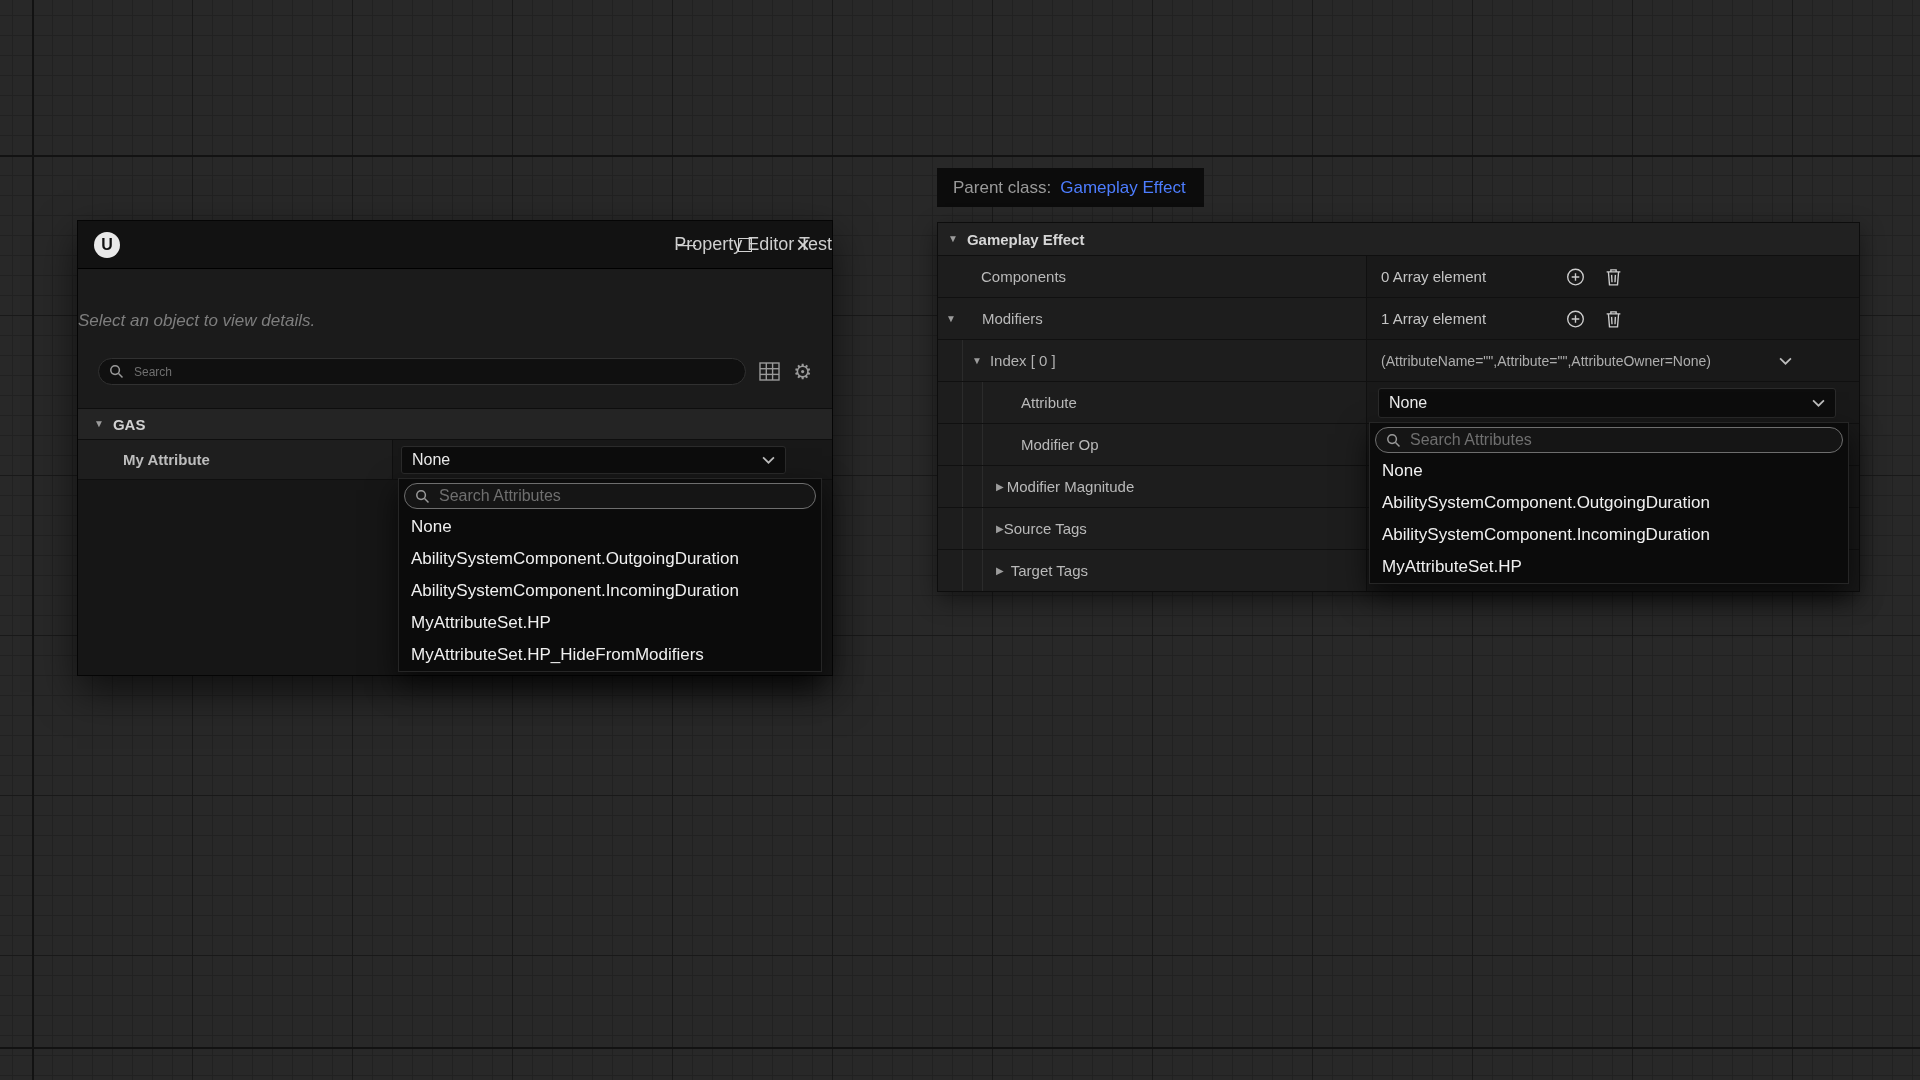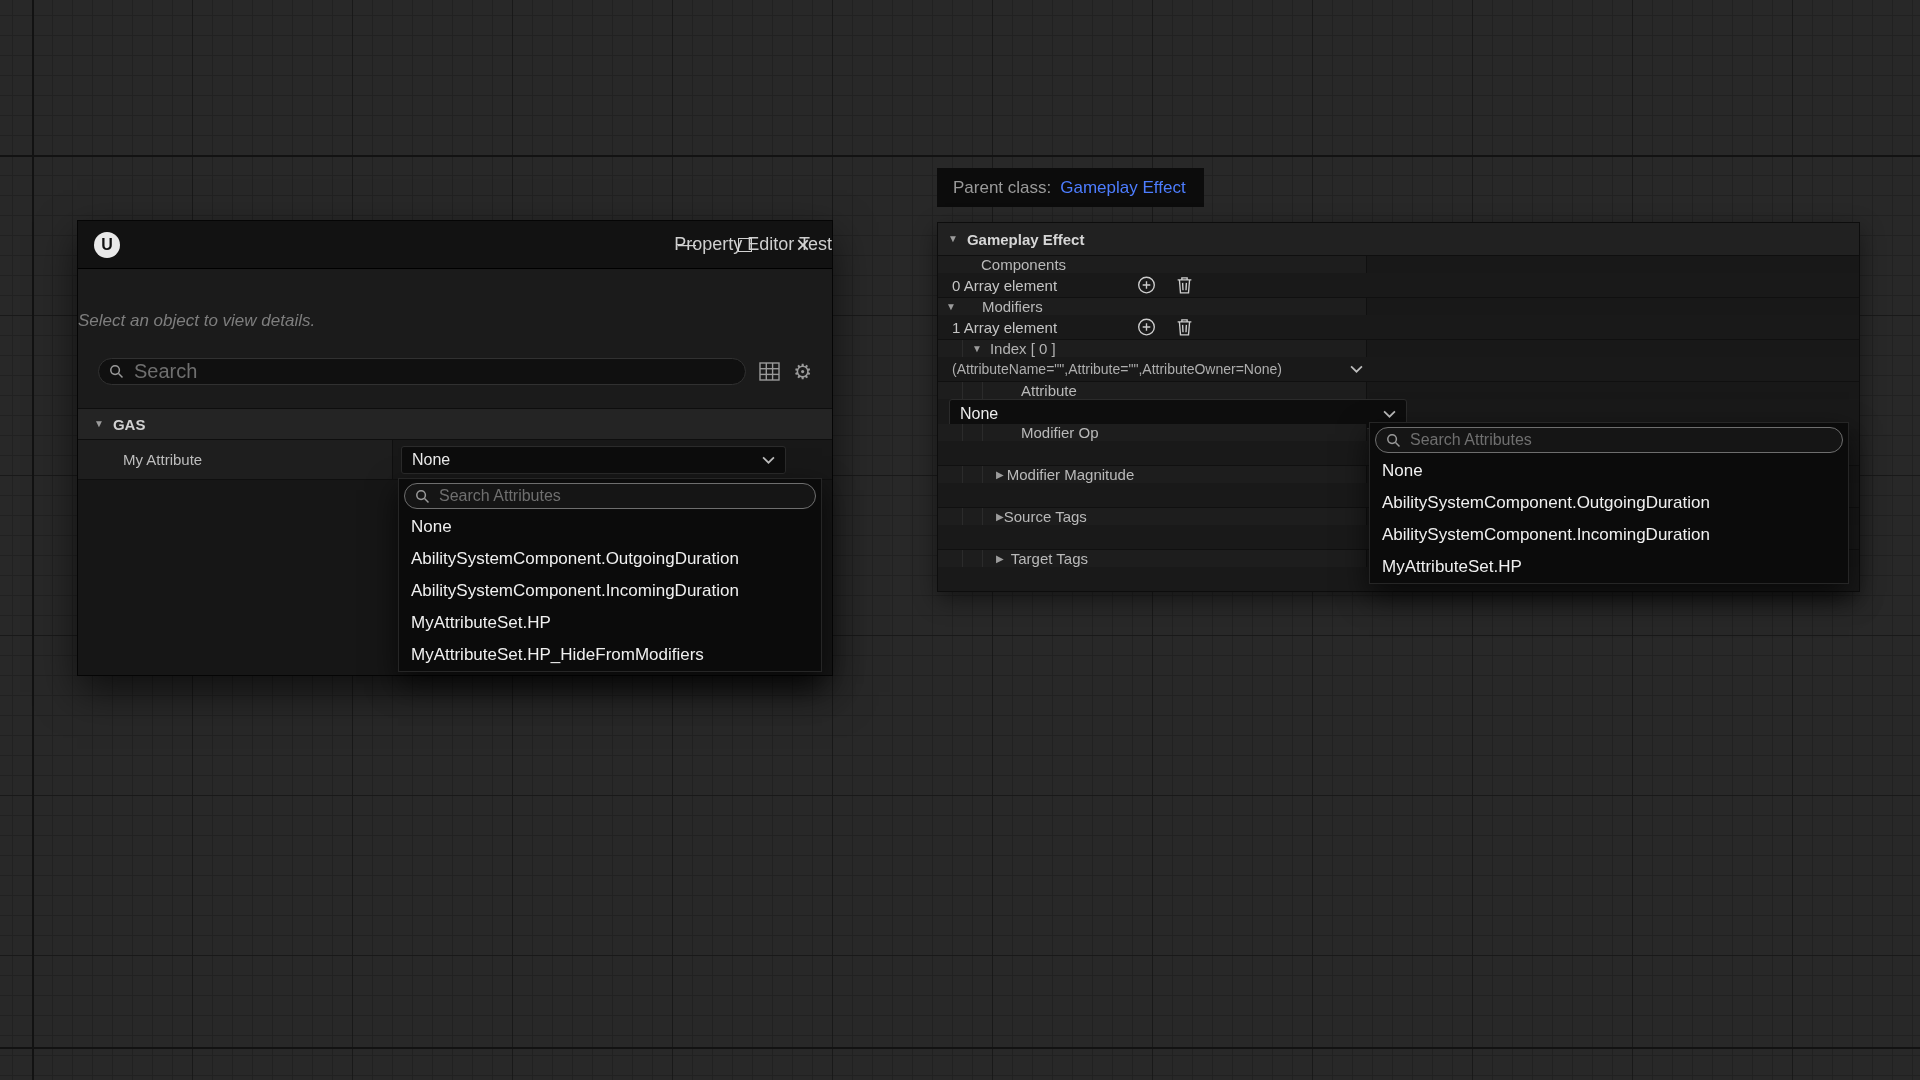--- a/index.html
+++ b/index.html
@@ -29,21 +29,21 @@
   
   .details{
     position:absolute;left:937px;top:222px;width:921px;z-index:10;
     background:#181818;border:1px solid #0d0d0d;box-shadow:0 8px 22px rgba(0,0,0,.45);
   }
   .d-header{
     height:32px;background:#212121;border-bottom:1px solid #0f0f0f;
     display:flex;align-items:center;color:#d6d6d6;font-weight:bold;font-size:15px;
   }
   .d-header .tri{margin:0 9px 0 10px;}
-  .d-row{height:41px;display:flex;border-bottom:1px solid #101010;flex-direction:column;}
+  .d-row{height:41px;display:flex;border-bottom:1px solid #101010;}
   .d-row:last-child{border-bottom:none;}
   .d-name{
     width:428px;background:#1d1d1d;border-right:1px solid #101010;position:relative;
     display:flex;align-items:center;color:#b9b9b9;font-size:15px;white-space:nowrap;
   }
   .d-value{
     flex:1;background:#191919;position:relative;
     display:flex;align-items:center;color:#c4c4c4;font-size:15px;white-space:nowrap;
   }
   .d-value.pad{padding-left:14px;}
@@ -93,31 +93,31 @@
   .win-btns{margin-left:auto;display:flex;z-index:1;}
   .win-btn{width:58px;height:47px;display:flex;align-items:center;justify-content:center;color:#d2d2d2;font-size:18px;}
   .max-box{width:12px;height:12px;border:1.5px solid #d2d2d2;display:inline-block;}
   .close-glyph{font-size:24px;line-height:1;}
   .hint{margin-top:42px;text-align:left;color:#7e7e7e;font-style:italic;font-size:17px;flex:none;}
   .search-row{display:flex;align-items:center;margin:27px 20px 0 20px;gap:13px;flex:none;}
   .search-pill{
     flex:1;height:27px;border:1px solid #313131;border-radius:14px;background:#101010;
     display:flex;align-items:center;padding:0 10px;gap:8px;box-sizing:border-box;
   }
-  .search-pill input{background:transparent;border:none;outline:none;color:#cccccc;font-size:20px;width:100%;font-family:inherit;}
+  .search-pill input{background:transparent;border:none;outline:none;color:#cccccc;font-size:12px;width:100%;font-family:inherit;}
   .tool-icon{color:#9a9a9a;display:flex;align-items:center;}
   .gear-glyph{font-size:21px;line-height:1;}
   .gas-header{
     margin-top:23px;height:30px;background:#242424;border-top:1px solid #0e0e0e;border-bottom:1px solid #0e0e0e;
     display:flex;align-items:center;gap:9px;padding-left:16px;color:#d2d2d2;font-weight:bold;font-size:15px;flex:none;
   }
   .prop-row{height:39px;display:flex;border-bottom:1px solid #0f0f0f;flex:none;}
   .prop-name{
     width:315px;background:#1e1e1e;border-right:1px solid #0f0f0f;
-    display:flex;align-items:center;padding-left:45px;color:#bdbdbd;font-size:15px;box-sizing:border-box;
+    display:flex;align-items:center;padding-left:45px;color:#bdbdbd;font-size:15px;box-sizing:border-box;font-weight:bold;
   }
   .prop-value{flex:1;background:#181818;display:flex;align-items:center;padding:0 8px;}
   .prop-value .combo{width:385px;height:28px;}
   .filler{flex:1;background:#161616;}
 
   svg{display:block;}
 </style>
 </head>
 <body>
 

